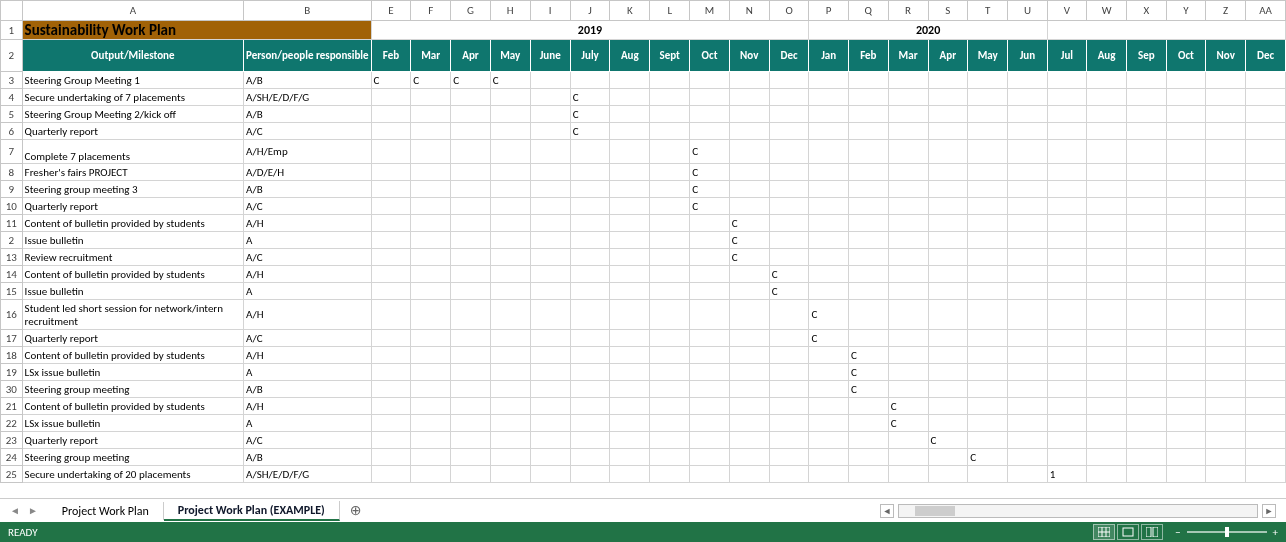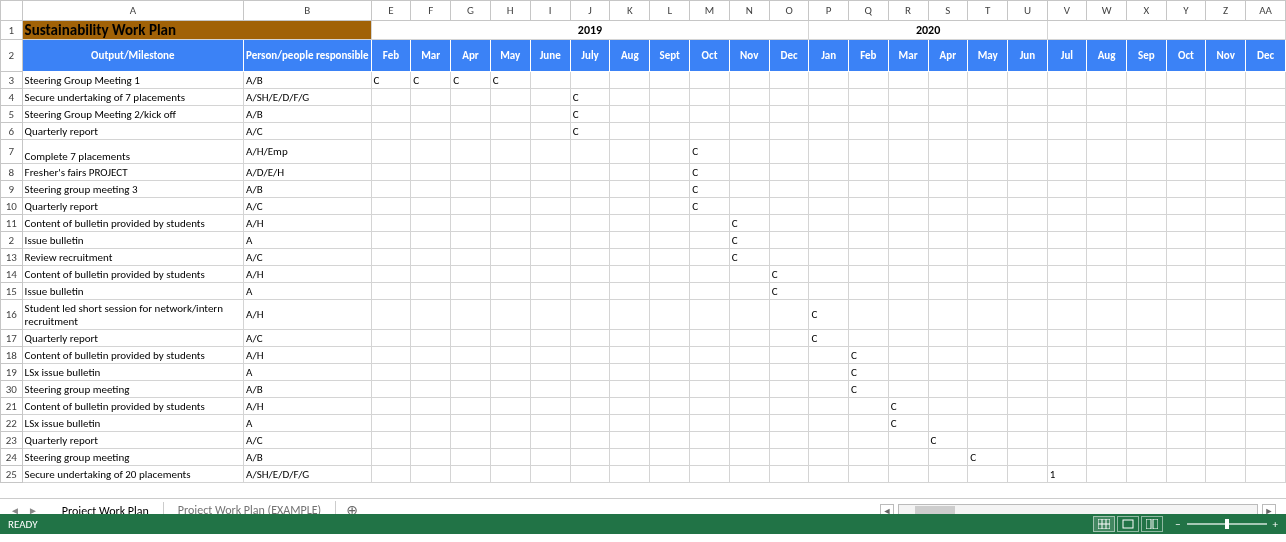--- a/index.html
+++ b/index.html
@@ -9,47 +9,47 @@
 
 table { border-collapse: collapse; table-layout: fixed; }
 td, th { border: 1px solid #d4d4d4; height: 17px; padding: 0 2px; overflow: hidden; white-space: nowrap; text-align: left; vertical-align: middle; }
 
 
 .col-header td { background: #fff; font-size: 11px; text-align: center; color: #444; border-color: #c6c6c6; height: 20px; }
 .row-header { background: #fff; text-align: center; color: #444; font-size: 11px; border-color: #c6c6c6; }
 
 .title-cell { font-weight: bold; font-size: 15px; background: #a16207; }
 .year-header { font-weight: bold; text-align: center; font-size: 12px; background: #fff; }
-.blue-header { background: #3b82f6; color: #fff; font-weight: bold; text-align: center; border-color: #fff; height: 32px; font-size: 11px; }
+.blue-header { background: #0f766e; color: #fff; font-weight: bold; text-align: center; border-color: #fff; height: 32px; font-size: 11px; }
 .data-cell { font-size: 11px; }
 
 
 .c-rh { width: 22px; }
 .c-A { width: 224px; }
 .c-B { width: 122px; }
 .c-m { width: 41px; }
 
 
 .dash-right { border-right: 1px dashed #999 !important; }
 
 
 .tab-bar { position: absolute; bottom: 20px; left: 0; right: 0; height: 24px; background: #fff; display: flex; align-items: center; border-top: 1px solid #ccc; }
 .tab-nav { display: flex; gap: 8px; padding: 0 10px; color: #888; }
 .tab-nav span { cursor: pointer; font-size: 10px; }
 .sheet-tab { padding: 2px 14px; font-size: 12px; border-right: 1px solid #ccc; cursor: pointer; text-align: center; }
-.sheet-tab.active { font-weight: normal; border-bottom: 2px solid #217346; color: #737373; }
+.sheet-tab.active { font-weight: bold; border-bottom: 2px solid #217346; color: #0f172a; }
 .new-sheet { padding: 0 10px; color: #666; font-size: 14px; cursor: pointer; }
 .h-scroll-area { flex: 1; display: flex; align-items: center; justify-content: flex-end; padding-right: 10px; }
 .h-scroll-stub { display:flex; align-items:center; gap:4px; color:#888; font-size:10px; }
 .h-scroll-track { width: 360px; height: 14px; border: 1px solid #bbb; background: #f4f4f4; position: relative; }
 .h-scroll-thumb { position: absolute; left: 16px; top: 1px; width: 40px; height: 10px; background: #cdcdcd; }
 .h-scroll-arrow { width:14px; height:14px; border:1px solid #bbb; display:flex; align-items:center; justify-content:center; font-size:9px; color:#666; }
 
 
-.status-bar { position: absolute; bottom: 8px; left: 0; right: 0; height: 20px; background: #217346; color: #fff; display: flex; align-items: center; font-size: 11px; padding: 0 8px; justify-content: space-between; }
+.status-bar { position: absolute; bottom: 0; left: 0; right: 0; height: 20px; background: #217346; color: #fff; display: flex; align-items: center; font-size: 11px; padding: 0 8px; justify-content: space-between; }
 .status-right { display: flex; align-items: center; gap: 12px; }
 .view-icons { display: flex; gap: 2px; }
 .view-btn { width: 22px; height: 16px; border: 1px solid rgba(255,255,255,0.5); display: flex; align-items: center; justify-content: center; }
 .view-btn.active { background: rgba(255,255,255,0.15); }
 .zoom-slider { display: flex; align-items: center; gap: 6px; }
 .slider-track { width: 80px; height: 2px; background: rgba(255,255,255,0.6); position: relative; }
 .slider-thumb { position: absolute; left: 38px; top: -4px; width: 4px; height: 10px; background: #fff; }
 
 svg { display: block; }
 </style>

